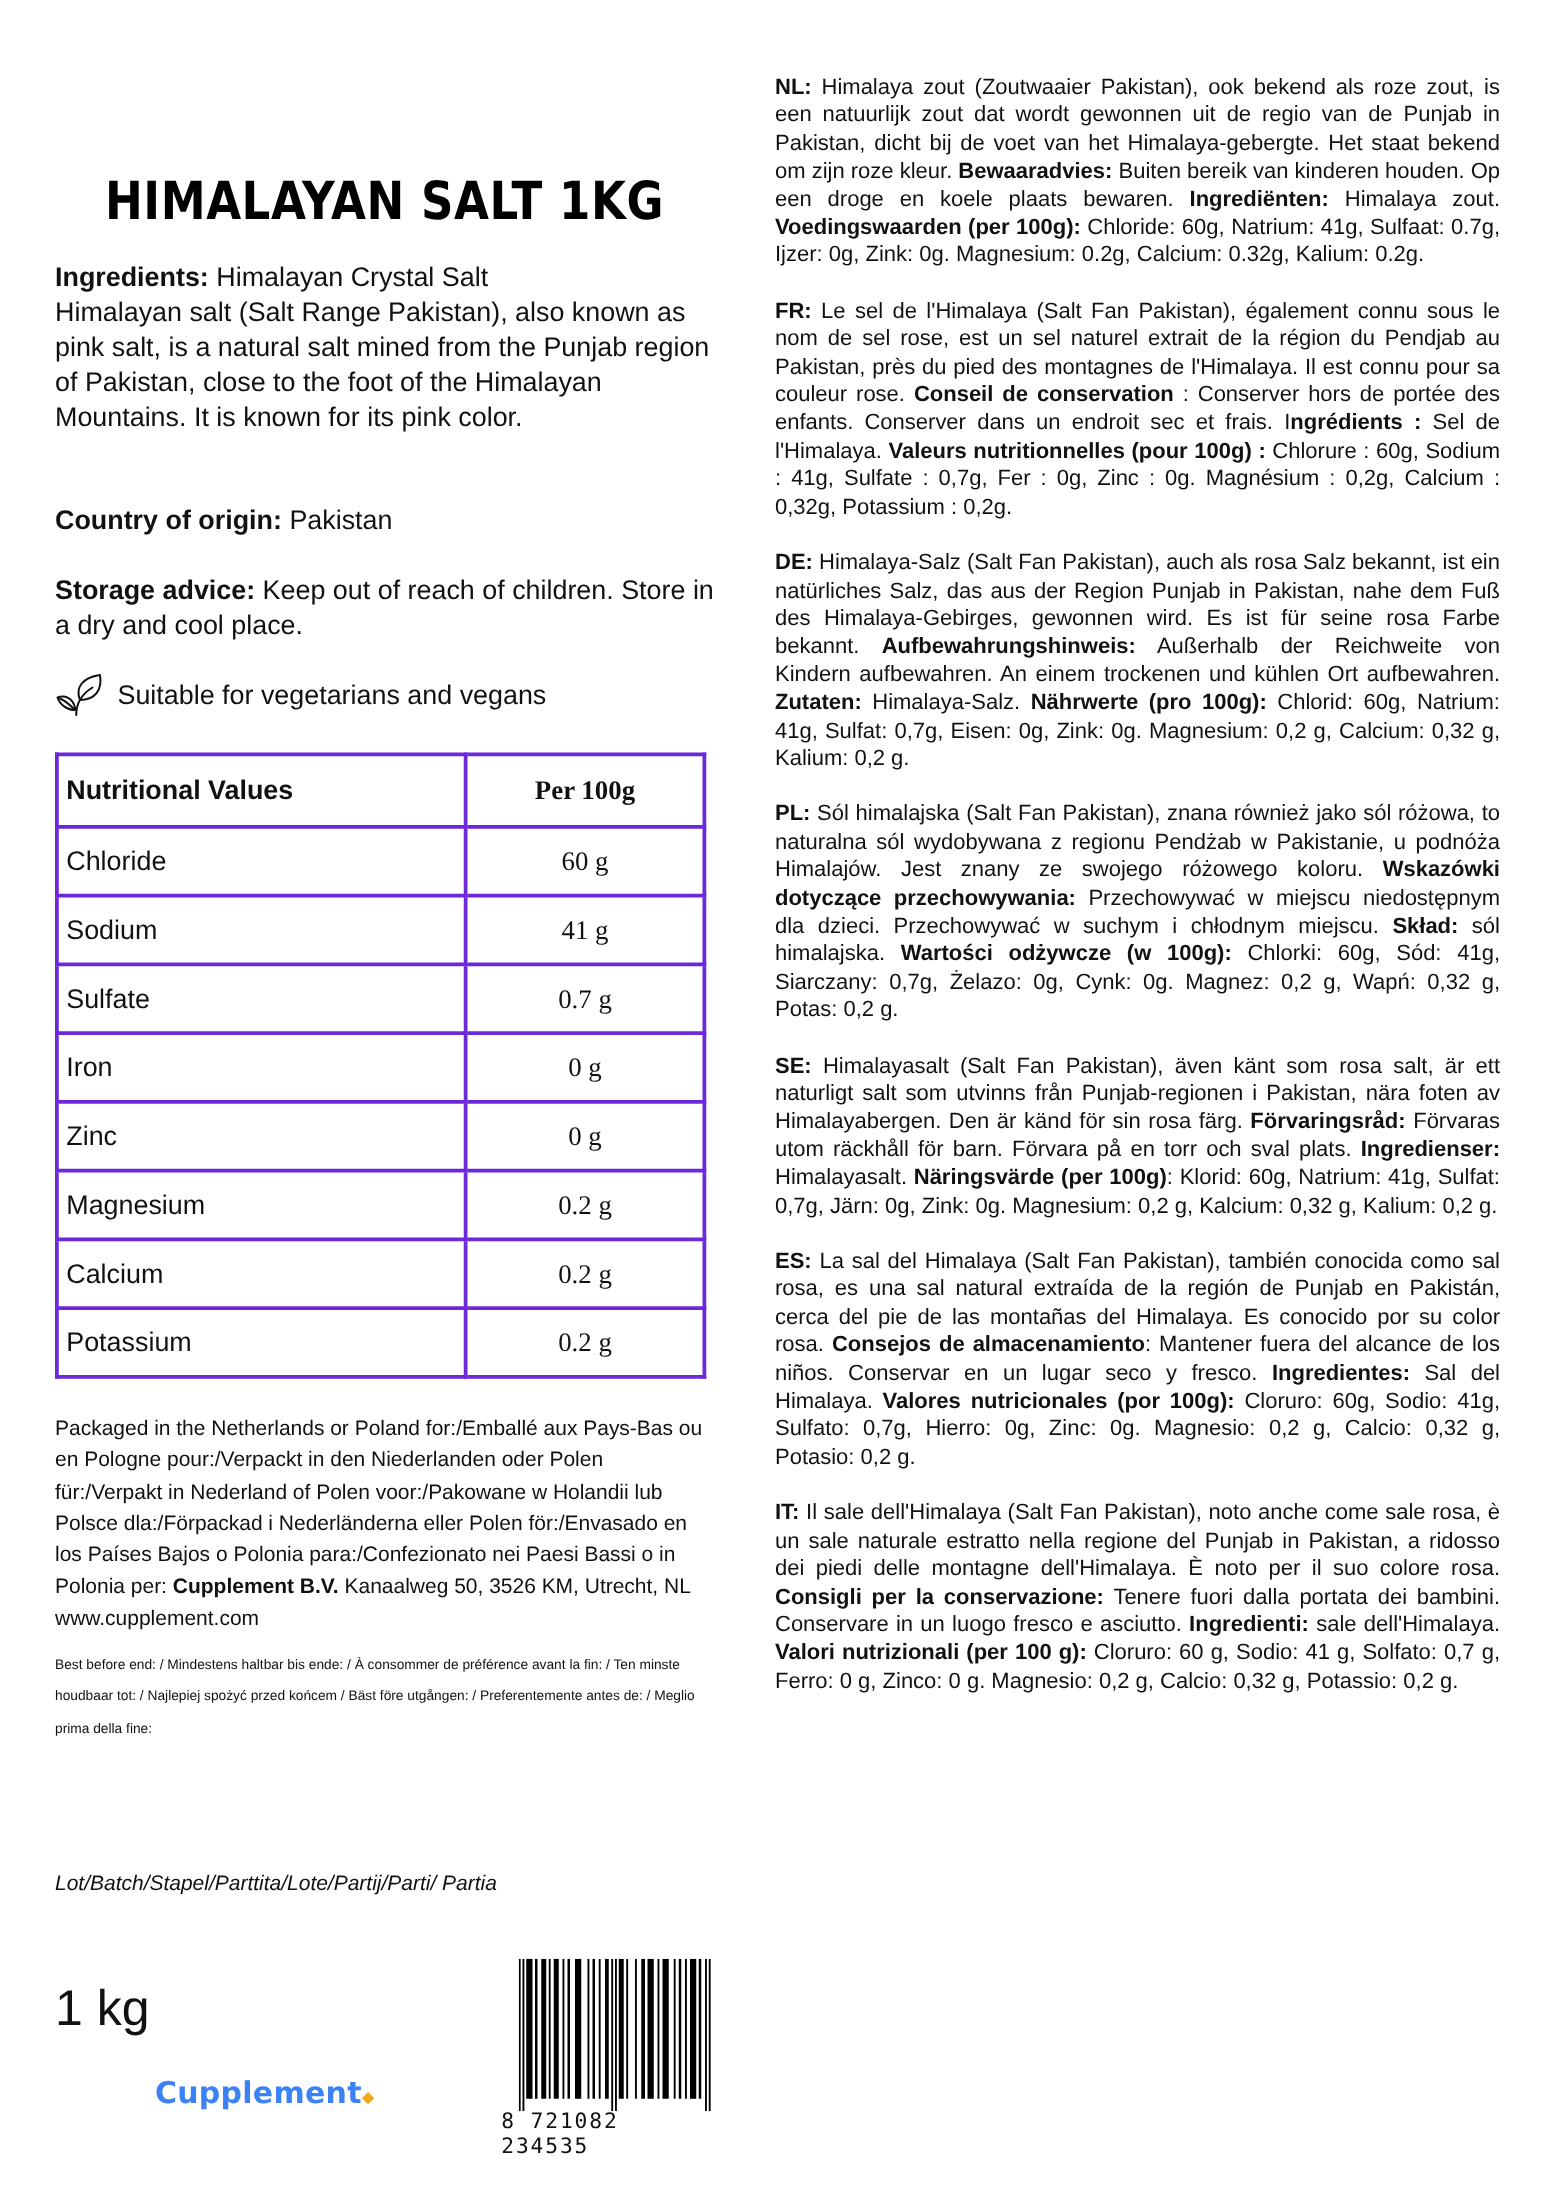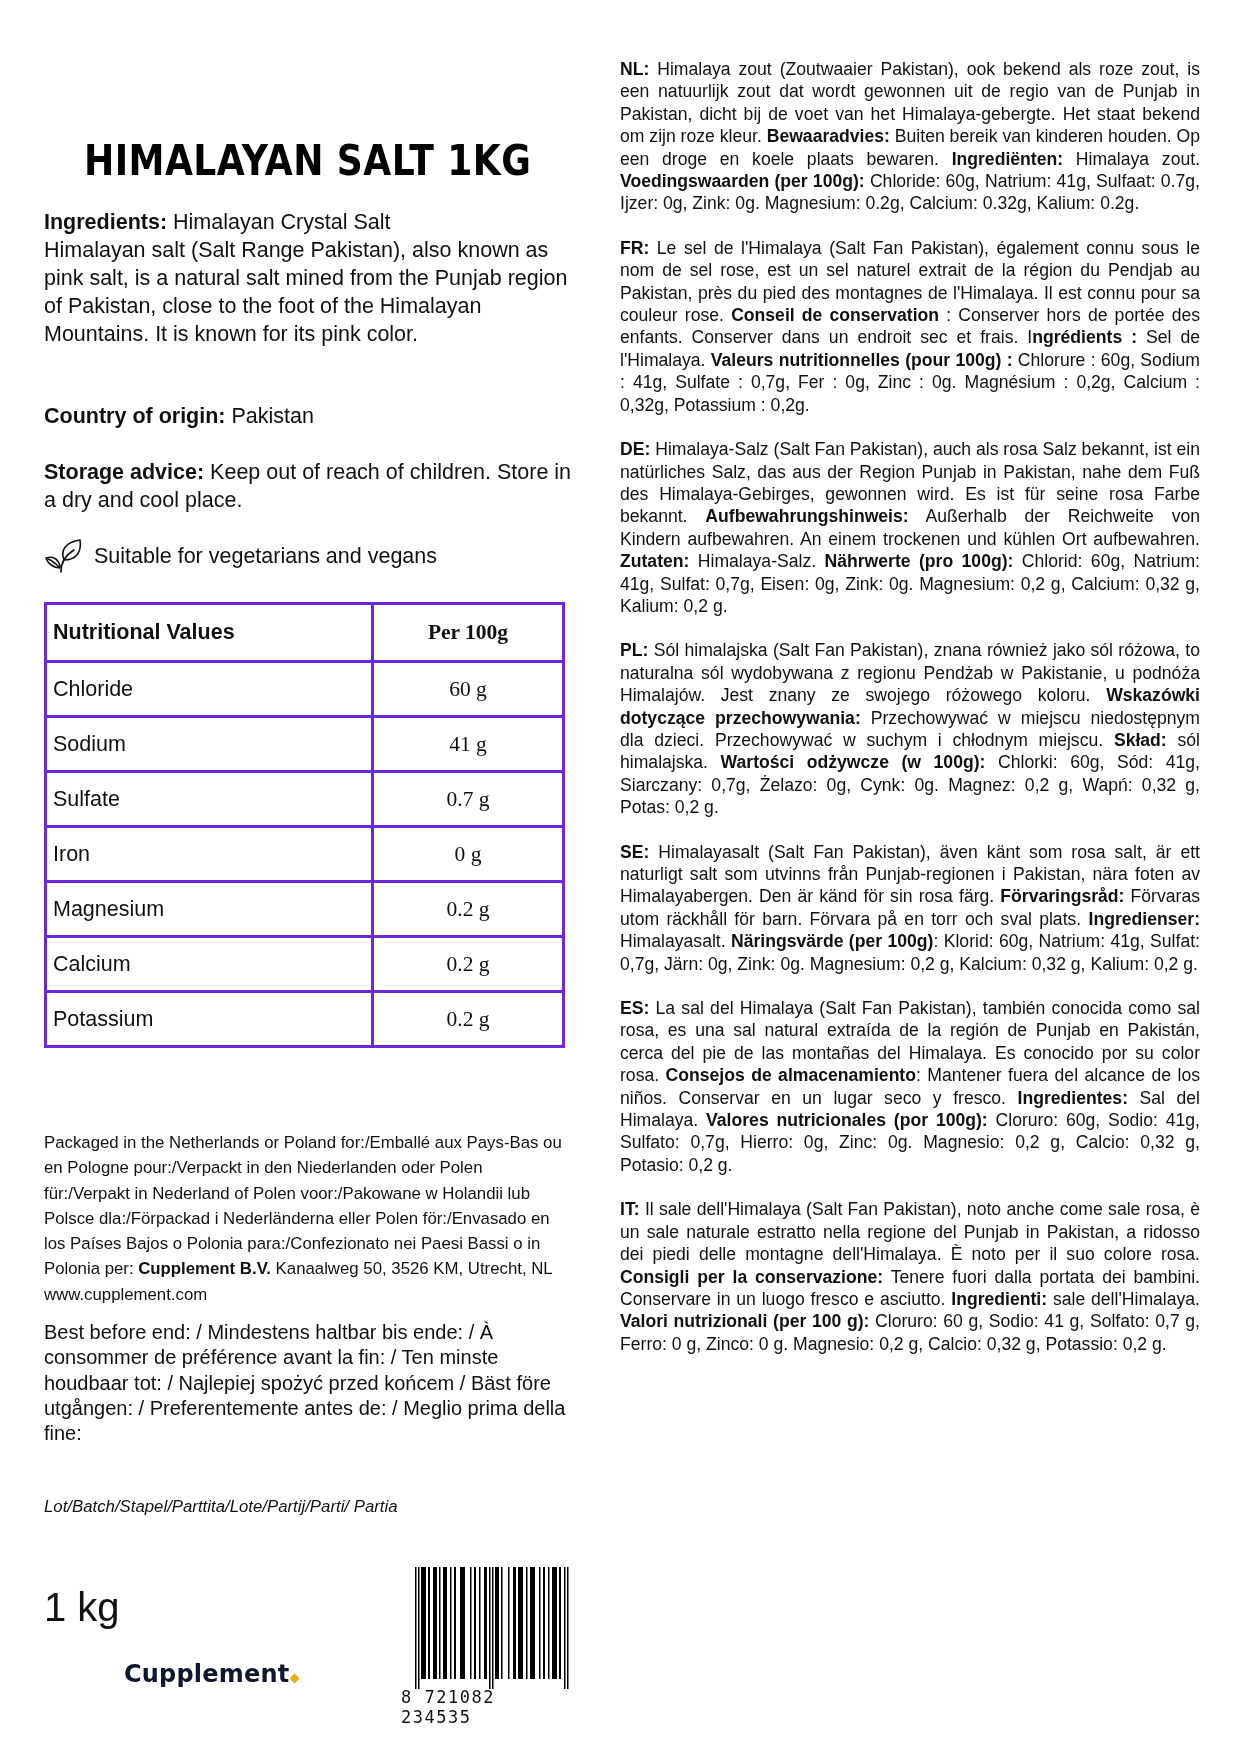--- a/index.html
+++ b/index.html
@@ -12,24 +12,24 @@
   .lbl { font-weight: bold; }
   .origin { position: absolute; left: 0; top: 402px; font-size: 21.5px; line-height: 28px; }
   .storage { position: absolute; left: 0; top: 458px; width: 528px; font-size: 21.5px; line-height: 28px; }
   .veg { position: absolute; left: 0; top: 538px; display: flex; align-items: center; font-size: 21.5px; }
   .veg svg { width: 40px; height: 36px; margin-right: 10px; }
   table.nut { position: absolute; left: 0; top: 602px; width: 521px; border-collapse: collapse; font-size: 21.5px; }
   table.nut td, table.nut th { border: 3px solid #6d28d9; height: 52px; padding: 0 6px; }
   table.nut th { text-align: left; font-weight: bold; height: 55px; }
   table.nut th.v, table.nut td.v { text-align: center; width: 176px; font-family: Liberation Serif, serif; }
   .packaged { position: absolute; left: 0; top: 1130px; width: 528px; font-size: 16.8px; line-height: 25.3px; }
-  .bbe { position: absolute; left: 0; top: 1320px; width: 528px; font-size: 20px; line-height: 25.3px; }
+  .bbe { position: absolute; left: 0; top: 1320px; width: 528px; font-size: 11px; line-height: 25.3px; }
   .lot { position: absolute; left: 0; top: 1497px; font-size: 16.8px; font-style: italic; }
   .weight { position: absolute; left: 0; top: 1585px; font-size: 40px; }
-  .logo { position: absolute; left: 80px; top: 1660px; font-family: "DejaVu Sans", sans-serif; font-weight: bold; font-size: 24px; color: #0f172a; letter-spacing: 0.2px; }
+  .logo { position: absolute; left: 80px; top: 1660px; font-family: "DejaVu Sans", sans-serif; font-weight: bold; font-size: 24px; color: #3b82f6; letter-spacing: 0.2px; }
   .logo .dot { display: inline-block; width: 7px; height: 7px; background: #f2a71b; transform: rotate(45deg); margin-left: 2px; }
   .barcode { position: absolute; left: 345px; top: 1567px; width: 180px; height: 140px; }
   .barcode .bars { position: absolute; left: 26px; top: 0; height: 122px; width: 154px; }
   .barcode .num { position: absolute; left: 0; top: 120px; font-family: "DejaVu Sans Mono", monospace; font-size: 17px; letter-spacing: 1.5px; margin-left: 12px; }
   .lang { font-size: 17.6px; line-height: 22.4px; text-align: justify; margin: 0 0 22px 0; }
 </style>
 </head>
 <body>
 
 <h1 class="title">HIMALAYAN SALT 1KG</h1>
@@ -67,20 +67,24 @@
     <tr>
           <td>Sodium</td>
           <td class="v">41 g</td>
         </tr>
     <tr>
           <td>Sulfate</td>
           <td class="v">0.7 g</td>
         </tr>
     <tr>
           <td>Iron</td>
+          <td class="v">0 g</td>
+        </tr>
+    <tr>
+          <td>Zinc</td>
           <td class="v">0 g</td>
         </tr>
     <tr>
           <td>Magnesium</td>
           <td class="v">0.2 g</td>
         </tr>
     <tr>
           <td>Calcium</td>
           <td class="v">0.2 g</td>
         </tr>

